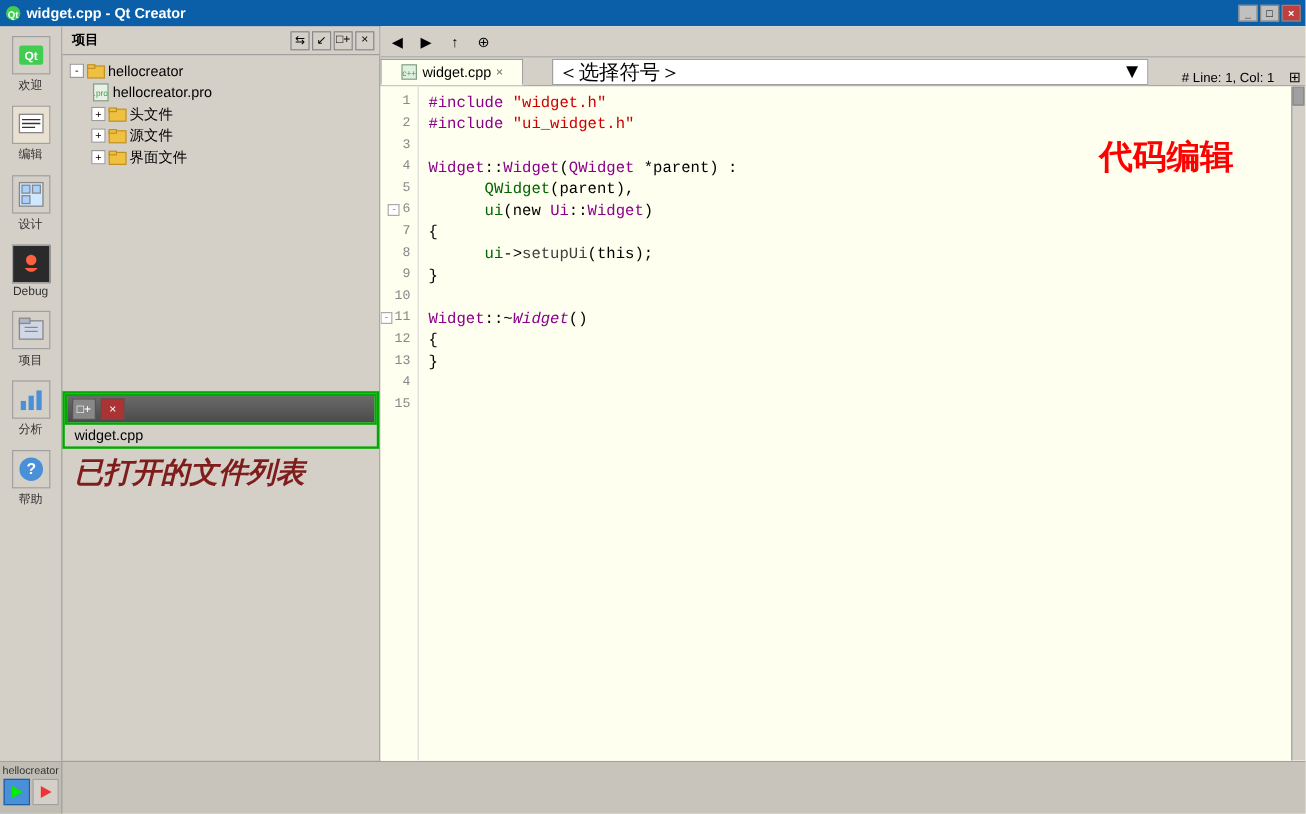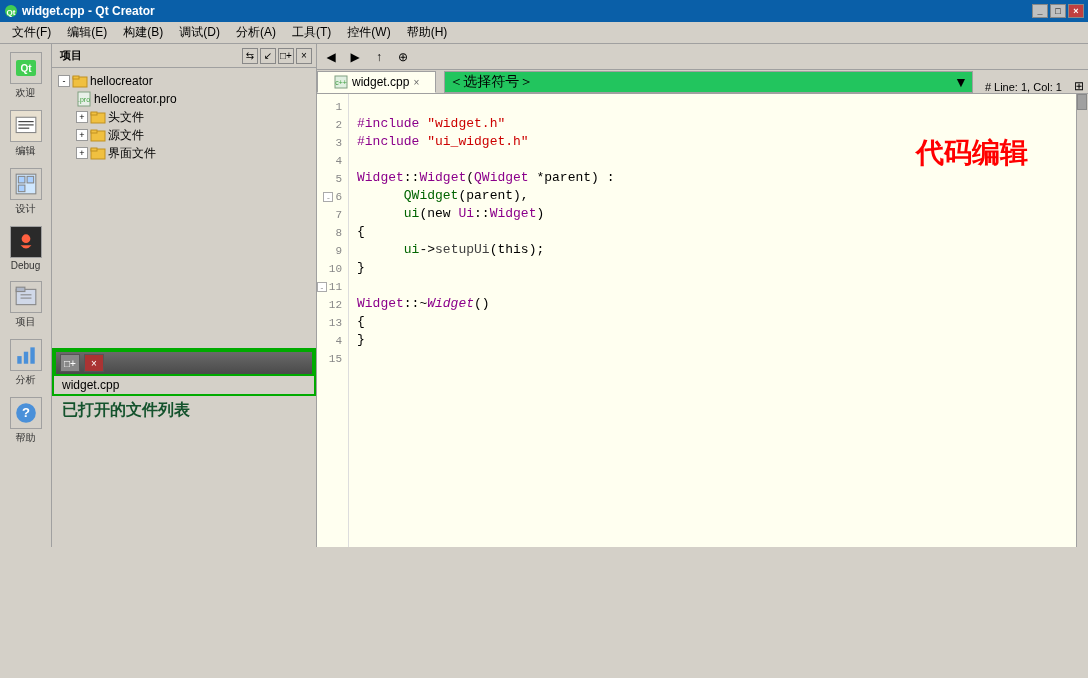--- a/index.html
+++ b/index.html
@@ -167,25 +167,25 @@
       display: flex; align-items: center;
       cursor: pointer; font-size: 12px; gap: 4px;
     }
     .tab.active { background: #fffff0; border-bottom: 1px solid #fffff0; }
     .tab-close {
       font-size: 10px; color: #666; cursor: pointer;
     }
     .symbol-selector {
       flex: 1;
       height: 22px;
-      background: #22c55e;
+      background: #ffffff;
       border: 1px solid #a0a0a0;
-      margin: 0 4px;
+      margin: 0 20px;
       padding: 0 4px;
-      font-size: 14px;
+      font-size: 17px;
       display: flex; align-items: center; justify-content: space-between;
       cursor: pointer;
     }
     .line-col-info {
       padding: 0 8px;
       font-size: 11px;
       white-space: nowrap;
     }
 
     
@@ -210,21 +210,21 @@
       user-select: none;
     }
     .line-num {
       height: 18px;
       padding-right: 6px;
       display: flex; align-items: center; justify-content: flex-end;
       font-size: 11px;
     }
     .code-lines {
       flex: 1;
-      padding: 20px 8px;
+      padding: 4px 8px;
     }
     .code-line {
       height: 18px;
       display: flex;
       align-items: center;
       white-space: pre;
       font-size: 13px;
     }
 
     
@@ -262,21 +262,21 @@
     .open-file-item {
       padding: 2px 8px;
       font-size: 12px;
       cursor: pointer;
     }
 
     
     .app-window {
       position: relative;
       width: 1088px;
-      height: 547px;
+      height: 678px;
       overflow: hidden;
     }
   </style>
 </head>
 <body>
 
 <div class="app-window">
 
   <div class="title-bar">
     <div class="title-bar-left">
@@ -286,30 +286,20 @@
       </svg>
       <span>widget.cpp - Qt Creator</span>
     </div>
     <div class="title-bar-controls">
       <div class="title-btn">_</div>
       <div class="title-btn">□</div>
       <div class="title-btn" style="background:#c04040;color:white;">×</div>
     </div>
   </div>
 
-  <div class="menu-bar">
-    <div class="menu-item">文件(F)</div>
-    <div class="menu-item">编辑(E)</div>
-    <div class="menu-item">构建(B)</div>
-    <div class="menu-item">调试(D)</div>
-    <div class="menu-item">分析(A)</div>
-    <div class="menu-item">工具(T)</div>
-    <div class="menu-item">控件(W)</div>
-    <div class="menu-item">帮助(H)</div>
-  </div>
 
   <div style="display:flex; height: calc(678px - 44px - 22px); position: relative;">
 
     <div class="sidebar-icons">
 
       <div class="sidebar-icon-item">
         <div class="icon-box">
           <svg width="24" height="24" viewBox="0 0 24 24">
             <rect x="2" y="4" width="20" height="16" rx="2" fill="#41CD52"></rect>
             <text x="12" y="16" text-anchor="middle" font-size="10" fill="white" font-weight="bold">Qt</text>
@@ -446,21 +436,21 @@
 
 
       <div style="border: 2px solid #00aa00; margin: 0;">
         <div class="open-docs-bar">
           <div class="open-docs-btn">□+</div>
           <div class="open-docs-btn" style="background:#aa3333;">×</div>
         </div>
         <div class="open-file-item">widget.cpp</div>
       </div>
 
-      <div style="padding: 4px 10px; color:#14532d; font-size:16px; font-weight:bold;">已打开的文件列表</div>
+      <div style="padding: 4px 10px; color:#7f1d1d; font-size:24px; font-weight:bold;font-style:italic;">已打开的文件列表</div>
     </div>
 
     <div class="editor-area">
 
       <div class="editor-toolbar">
         <div class="editor-toolbar-btn">◀</div>
         <div class="editor-toolbar-btn">▶</div>
         <div class="editor-toolbar-btn">↑</div>
         <div class="editor-toolbar-btn">⊕</div>
         <div style="flex:1;"></div>

